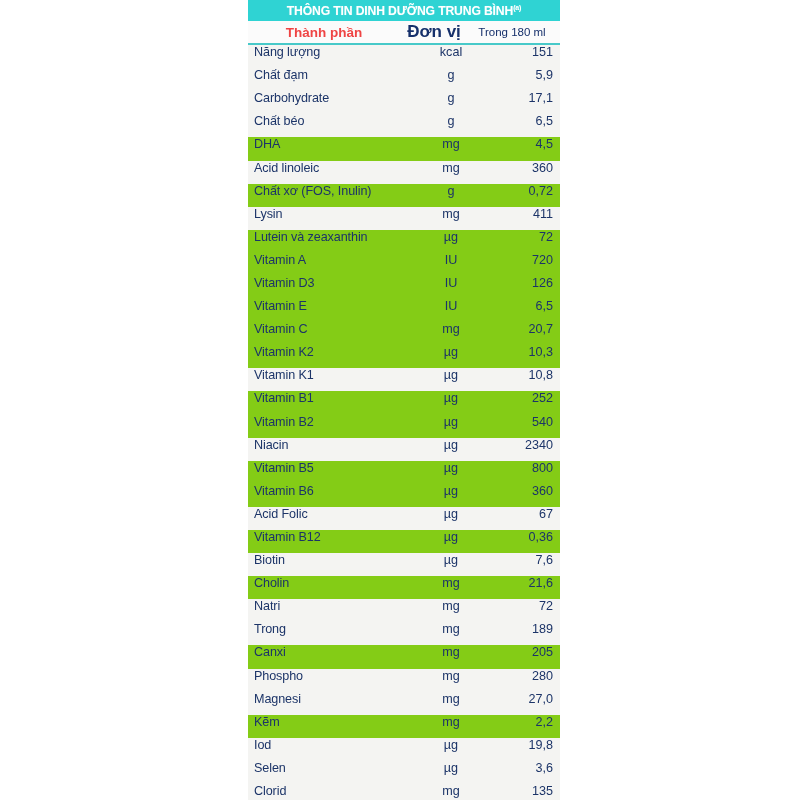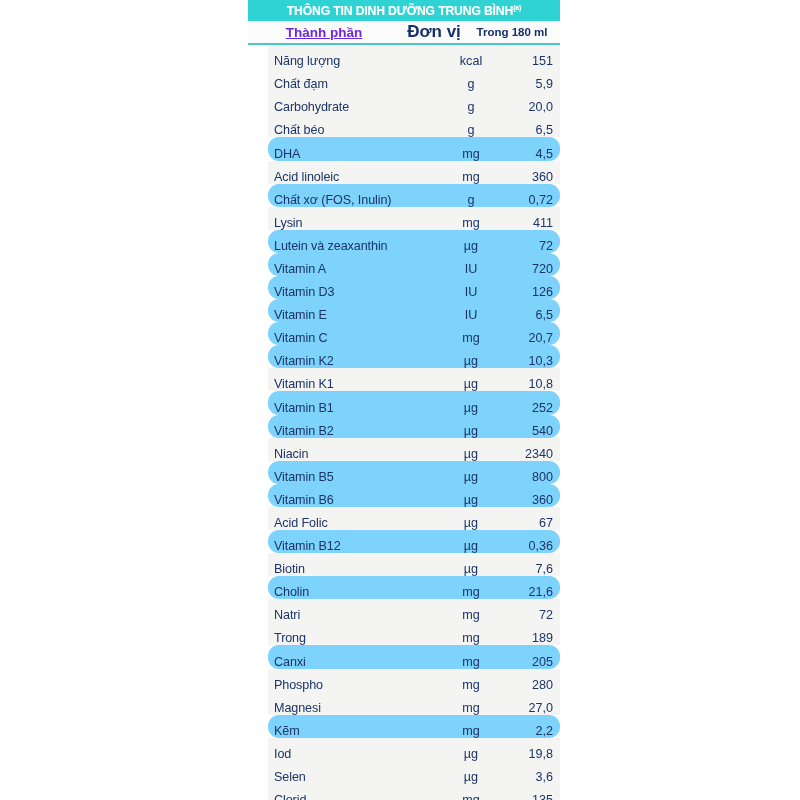--- a/index.html
+++ b/index.html
@@ -49,54 +49,52 @@
     background: #fbfbfb;
     border-bottom: 2px solid #47c9c9;
     height: 24px;
     box-sizing: border-box;
   }
   .col-head .c-name {
     flex: 0 0 152px;
     text-align: center;
     font-weight: bold;
     font-size: 13.5px;
-    color: #6d28d9;
-    text-decoration: underline;
+    color: #ef4444;
   }
   .col-head .c-unit {
     flex: 0 0 68px;
     text-align: center;
     font-weight: bold;
     font-size: 17px;
     color: #16306b;
   }
   .col-head .c-val {
     flex: 1 1 auto;
     text-align: center;
-    font-weight: bold;
+    font-weight: normal;
     font-size: 11.5px;
     color: #16306b;
     padding-right: 4px;
   }
 
   
   .rows {
     background: #ffffff;
     padding-bottom: 6px;
   }
   .row {
     display: flex;
-    align-items: flex-end;
+    align-items: flex-start;
     height: 23.1px;
     box-sizing: border-box;
     font-size: 12.6px;
     color: #1c3468;
-    margin-left: 20px;
-  }
-  .row.tint { background: #7dd3fc; border-radius: 11px; }
+  }
+  .row.tint { background: #84cc16; }
   .row.plain { background: #f4f4f2; }
 
   .row .c-name {
     flex: 0 0 166px;
     padding-left: 6px;
     white-space: nowrap;
     overflow: hidden;
     letter-spacing: -0.1px;
   }
   .row .c-unit {
@@ -131,21 +129,21 @@
         <div class="c-val">151</div>
       </div>
       <div class="row plain">
         <div class="c-name">Chất đạm</div>
         <div class="c-unit">g</div>
         <div class="c-val">5,9</div>
       </div>
       <div class="row plain">
         <div class="c-name">Carbohydrate</div>
         <div class="c-unit">g</div>
-        <div class="c-val">20,0</div>
+        <div class="c-val">17,1</div>
       </div>
       <div class="row plain">
         <div class="c-name">Chất béo</div>
         <div class="c-unit">g</div>
         <div class="c-val">6,5</div>
       </div>
       <div class="row tint">
         <div class="c-name">DHA</div>
         <div class="c-unit">mg</div>
         <div class="c-val">4,5</div>

